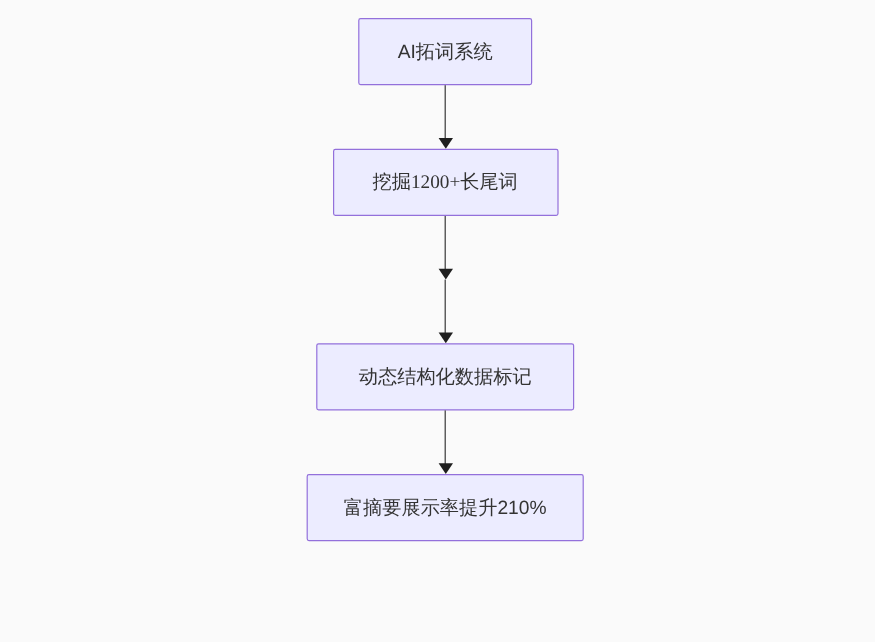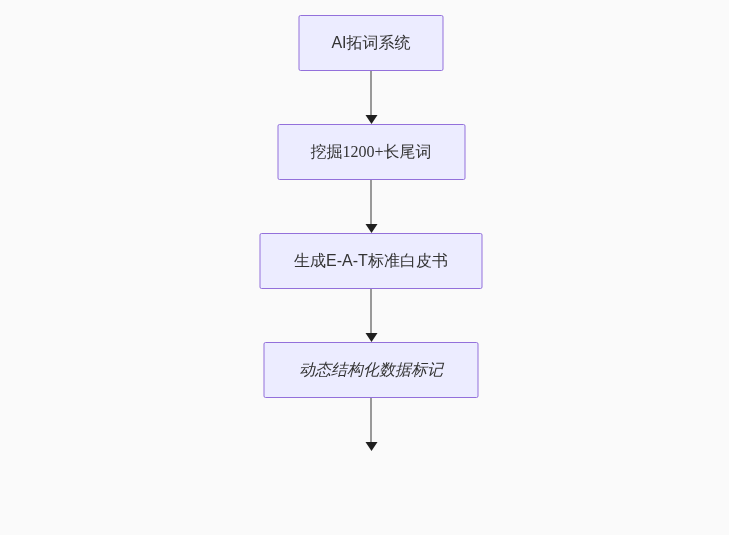--- a/index.html
+++ b/index.html
@@ -34,21 +34,21 @@
     border: 1px solid #9370db;
     border-radius: 2px;
     color: #333333;
     font-size: 16px;
     white-space: nowrap;
   }
   
   .node:nth-of-type(1) { min-width: 145px; }
   .flow > .node-2 { min-width: 188px; font-family: Liberation Serif, serif; }
   .flow > .node-3 { min-width: 223px; }
-  .flow > .node-4 { min-width: 215px; font-style: italic; }
+  .flow > .node-4 { min-width: 215px; }
   .flow > .node-5 { min-width: 231px; }
 
   .arrow {
     height: 53px;
     display: flex;
     flex-direction: column;
     align-items: center;
   }
   .arrow-line {
     flex: 1 1 auto;
@@ -77,29 +77,29 @@
       <div class="arrow-head"></div>
     </div>
 
     <div class="node node-2">挖掘1200+长尾词</div>
 
     <div class="arrow">
       <div class="arrow-line"></div>
       <div class="arrow-head"></div>
     </div>
 
-    <div class="node node-3">生成E-A-T标准白皮书</div>
 
     <div class="arrow">
       <div class="arrow-line"></div>
       <div class="arrow-head"></div>
     </div>
 
     <div class="node node-4">动态结构化数据标记</div>
 
     <div class="arrow">
       <div class="arrow-line"></div>
       <div class="arrow-head"></div>
     </div>
 
+    <div class="node node-5">富摘要展示率提升210%</div>
 
   </div>
 </div>
 
 </body></html>

